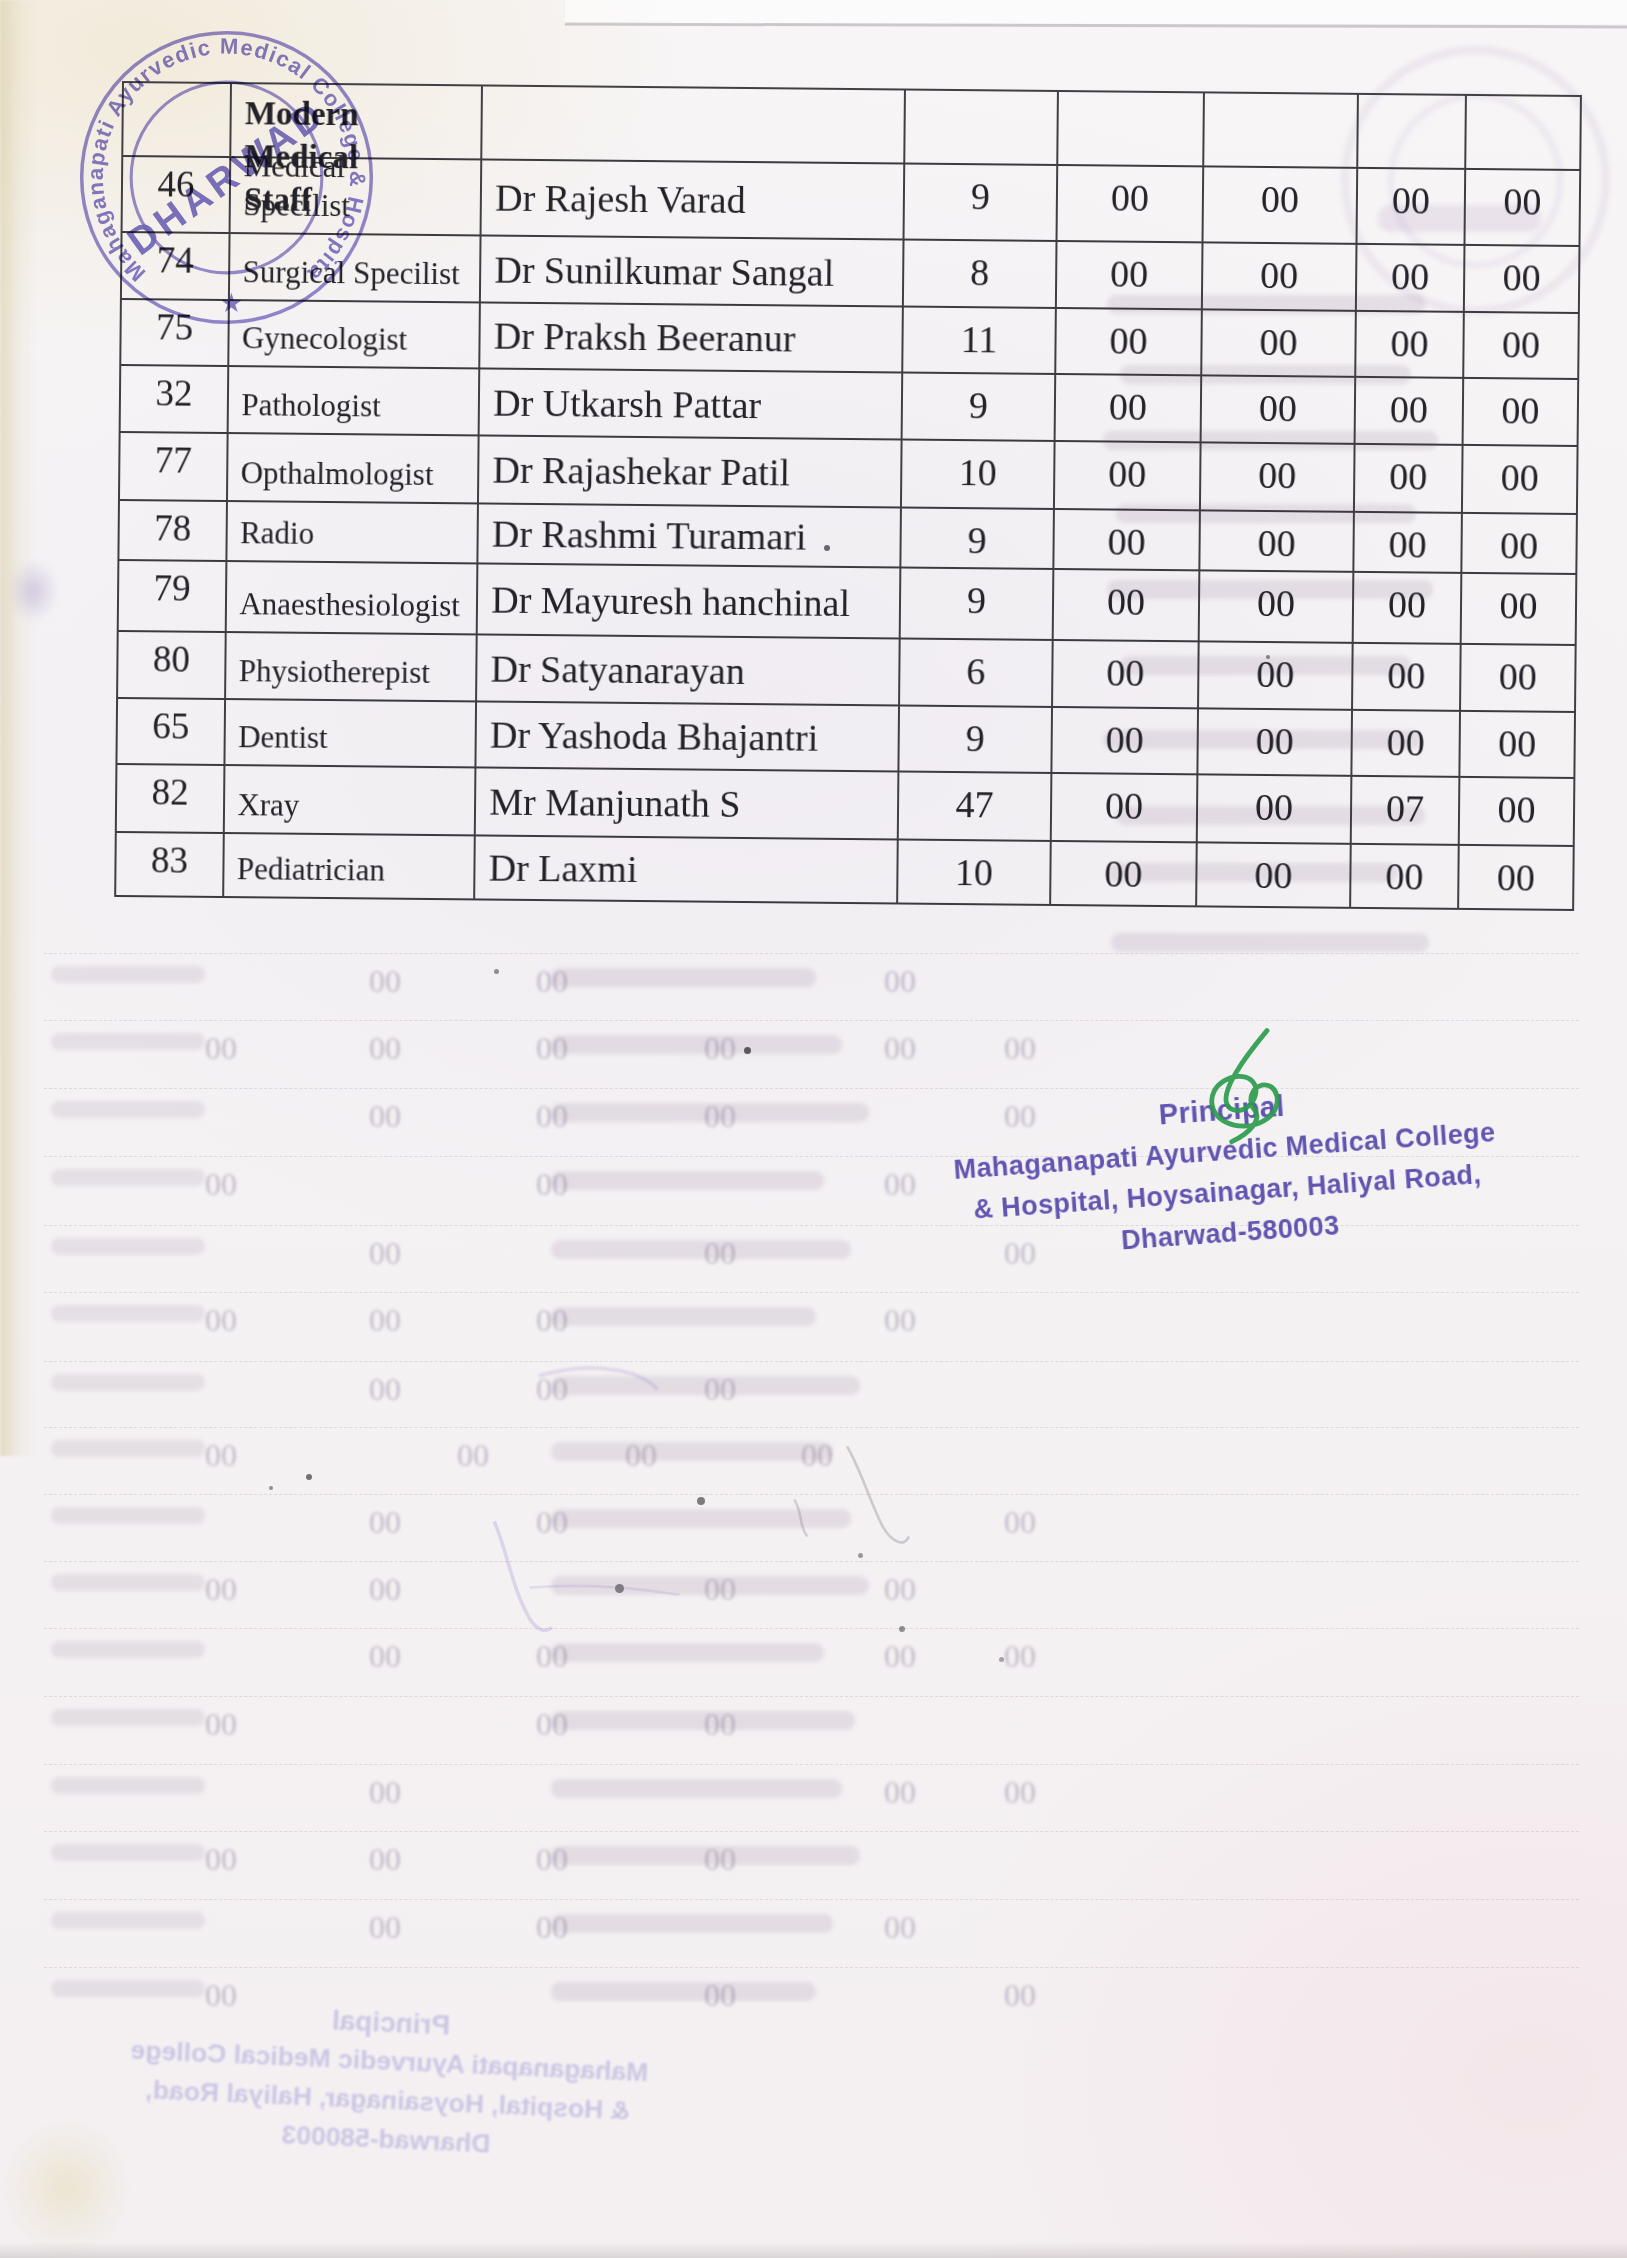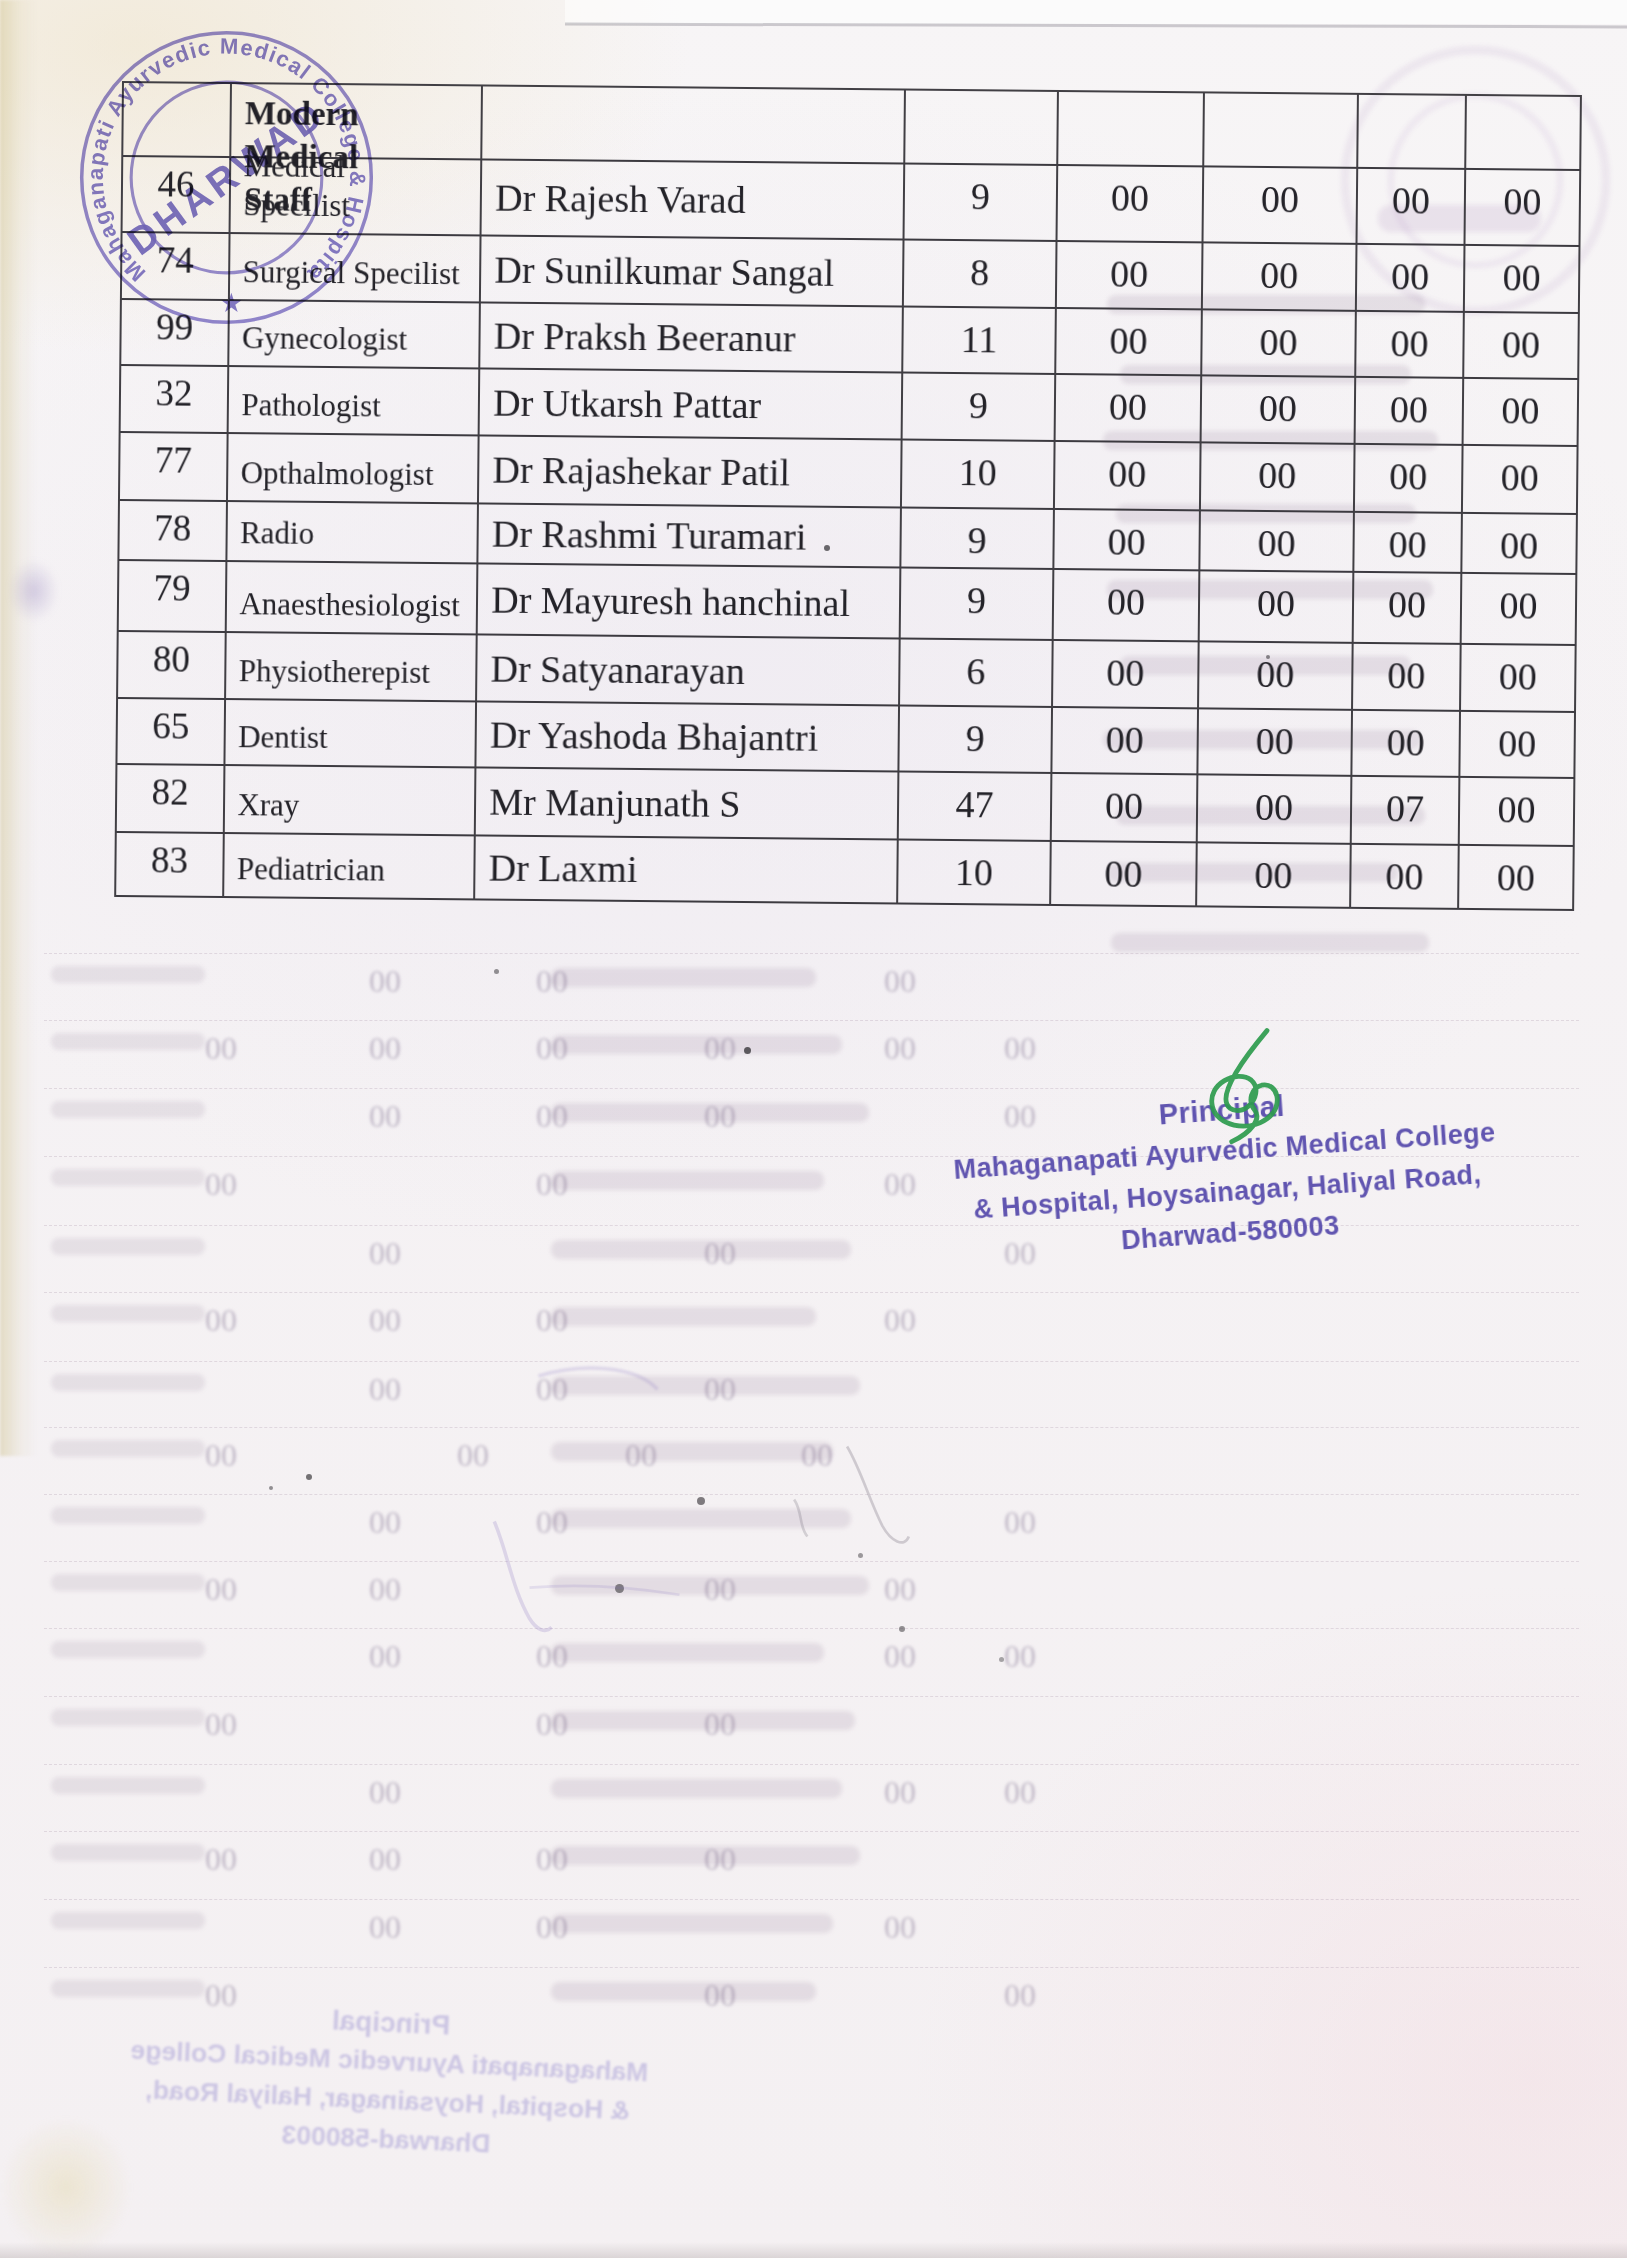--- a/index.html
+++ b/index.html
@@ -314,21 +314,21 @@
         <div class="cell value">
           <span>00</span>
         </div>
         <div class="cell value">
           <span>00</span>
         </div>
         <div class="cell value">
           <span>00</span>
         </div>
         <div class="cell serial">
-          <span>99</span>
+          <span>75</span>
         </div>
         <div class="cell designation"><span>Gynecologist</span></div>
         <div class="cell name">
           <span>Dr Praksh Beeranur</span>
         </div>
         <div class="cell value">
           <span>11</span>
         </div>
         <div class="cell value">
           <span>00</span>

